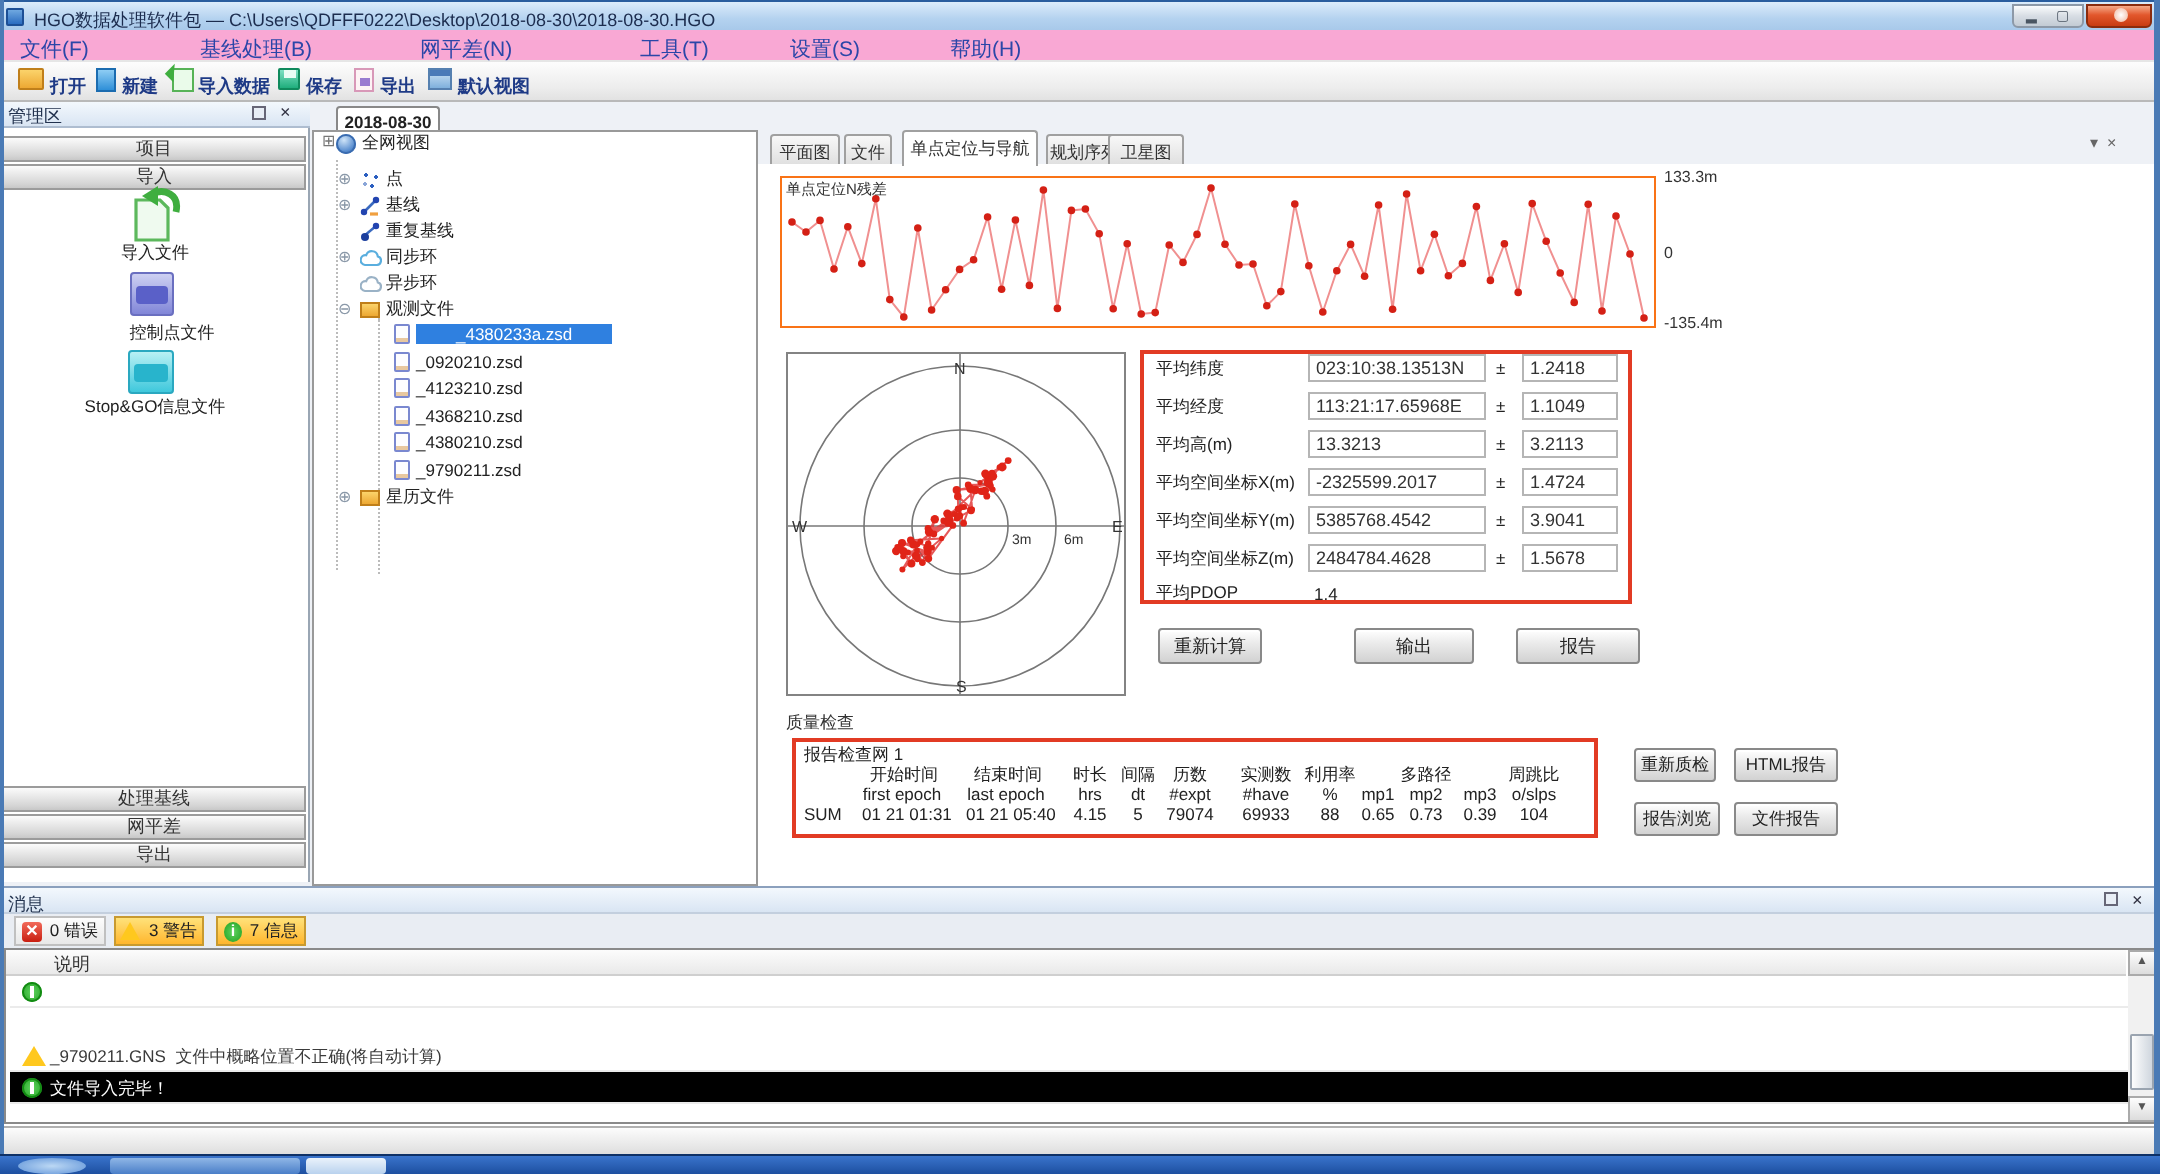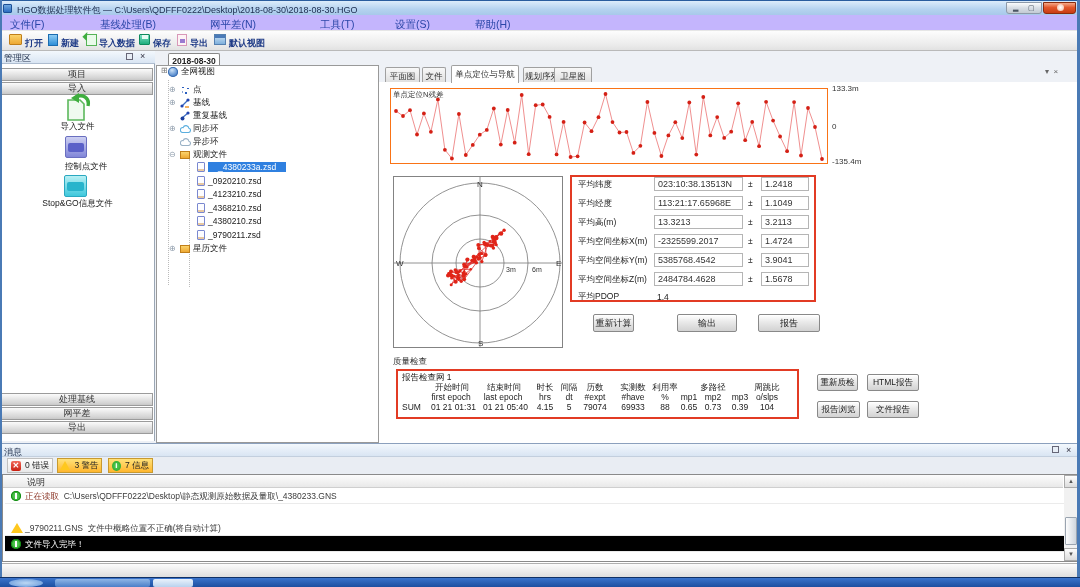--- a/index.html
+++ b/index.html
@@ -5,21 +5,21 @@
 body{font-family:"Liberation Sans",sans-serif;font-size:9px;color:#222;background:#fff}
 .ab{position:absolute}
 #app{position:relative;width:1080px;height:587px;background:#fff}
 #titlebar{left:0;top:0;width:1080px;height:15px;background:linear-gradient(#dcecfb,#b4d2ef 60%,#a8c9ea);border-top:1px solid #2a5d9e}
 #titlebar .ticon{left:3px;top:3px;width:9px;height:9px;background:linear-gradient(#6fa8e0,#2b6cc0);border:1px solid #1c4f96;border-radius:1px}
 #titlebar .ttext{left:17px;top:3px;font-size:9px;color:#1c2c4e;white-space:nowrap}
 .wbtn{top:1px;height:12px;border:1px solid #8d99a8;border-radius:0 0 3px 3px}
 #btnminmax{left:1006px;width:36px;background:linear-gradient(#fbfcfd,#d7dde4 50%,#c3cbd4)}
 #btnclose{left:1043px;width:33px;background:linear-gradient(#f5a988,#e2572c 45%,#c83c12);border-color:#8a2c0e}
 #btnminmax .g{position:absolute;font-size:7px;color:#4a5562;top:1px}
-#menubar{left:0;top:15px;width:1080px;height:16px;background:#c4b5fd;border-bottom:1px solid #e6e6e6}
+#menubar{left:0;top:15px;width:1080px;height:16px;background:#f9a8d4;border-bottom:1px solid #e6e6e6}
 #menubar span{position:absolute;top:3px;font-size:10.5px;color:#2b46a8}
 #toolbar{left:0;top:31px;width:1080px;height:20px;background:linear-gradient(#fdfdfd,#ececec 70%,#e2e2e2);border-bottom:1px solid #b9b9b9}
 .tbl{position:absolute;top:6px;font-size:9px;font-weight:bold;color:#1e3a86;white-space:nowrap}
 .tbi{position:absolute;top:3px}
 #main{left:0;top:51px;width:1080px;height:392px;background:#eef1f6}
 
 #leftpanel{left:0;top:0;width:155px;height:390px;background:#fff;border-right:1px solid #9aa6b4}
 #lphead{left:0;top:0;width:155px;height:13px;background:linear-gradient(#f3f8fd,#d9e5f3);border-bottom:1px solid #aebdd0;font-size:9px;color:#22324e;padding:1px 0 0 4px}
 .acc{position:absolute;left:1px;width:152px;height:13px;background:linear-gradient(#fbfbfb,#d5d5d5 80%,#c8c8c8);border:1px solid #9b9b9b;text-align:center;font-size:9px;color:#333;line-height:11px}
 .lplabel{position:absolute;font-size:8.5px;color:#222;text-align:center;white-space:nowrap}
@@ -154,21 +154,21 @@
           <span>异步环</span>
         </div>
       <div class="tn" style="left:13px;top:98px">
           <span class="te">⊖</span>
           <span class="ti" style="background:linear-gradient(#fbd36b,#eda833);border:1px solid #c07f1a;height:8px;margin-top:1px"></span>
           <span>观测文件</span>
         </div>
       <div class="ab" style="left:33px;top:108px;width:1px;height:128px;border-left:1px dotted #bbb"></div>
       <div class="tn" style="left:41px;top:110px">
           <span class="tf"></span>
-          <span style="background:#2f80e0;color:#fff;padding:0 10px">_4380233a.zsd</span>
+          <span style="background:#2f80e0;color:#fff;padding:0 20px">_4380233a.zsd</span>
         </div>
       <div class="tn" style="left:41px;top:124px">
           <span class="tf"></span>
           <span>_0920210.zsd</span>
         </div>
       <div class="tn" style="left:41px;top:137px">
           <span class="tf"></span>
           <span>_4123210.zsd</span>
         </div>
       <div class="tn" style="left:41px;top:151px">
@@ -369,21 +369,21 @@
     <div class="t" style="left:748px;top:166px">±</div>
     <div class="t" style="left:748px;top:185px">±</div>
     <div class="t" style="left:748px;top:204px">±</div>
     <div class="t" style="left:748px;top:223px">±</div>
     <div class="inp" style="left:761px;top:126px;width:48px">1.2418</div>
     <div class="inp" style="left:761px;top:145px;width:48px">1.1049</div>
     <div class="inp" style="left:761px;top:164px;width:48px">3.2113</div>
     <div class="inp" style="left:761px;top:183px;width:48px">1.4724</div>
     <div class="inp" style="left:761px;top:202px;width:48px">3.9041</div>
     <div class="inp" style="left:761px;top:221px;width:48px">1.5678</div>
-    <div class="btn" style="left:593px;top:263px;width:41px;height:18px;line-height:16px">重新计算</div>
+    <div class="btn" style="left:579px;top:263px;width:52px;height:18px;line-height:16px">重新计算</div>
     <div class="btn" style="left:677px;top:263px;width:60px;height:18px;line-height:16px">输出</div>
     <div class="btn" style="left:758px;top:263px;width:62px;height:18px;line-height:16px">报告</div>
     <div class="t" style="left:393px;top:305px;color:#333">质量检查</div>
     <div class="ab red2" style="left:396px;top:318px;width:403px;height:50px"></div>
     <div class="qt" style="left:402px;top:321px">报告检查网 1</div>
     <div class="qt c" style="left:452px;top:331px">开始时间</div>
     <div class="qt c" style="left:504px;top:331px">结束时间</div>
     <div class="qt c" style="left:545px;top:331px">时长</div>
     <div class="qt c" style="left:569px;top:331px">间隔</div>
     <div class="qt c" style="left:595px;top:331px">历数</div>
@@ -428,21 +428,20 @@
     <div class="mtabs" style="left:7px;top:1px;width:46px"><span style="display:inline-block;width:10px;height:10px;background:linear-gradient(#f26a5a,#c81e10);border-radius:2px;margin-right:4px;color:#fff;font-size:8px;line-height:10px;text-align:center;font-weight:bold">✕</span>0 错误</div>
     <div class="mtabs hot" style="left:57px;top:1px;width:45px"><span style="display:inline-block;width:0;height:0;border-left:5px solid transparent;border-right:5px solid transparent;border-bottom:9px solid #ffc81e;margin-right:4px"></span>3 警告</div>
     <div class="mtabs hot" style="left:108px;top:1px;width:45px"><span style="display:inline-block;width:10px;height:10px;border-radius:50%;background:radial-gradient(#5fd45f,#1f9e1f);margin-right:4px;color:#fff;font-size:8px;line-height:10px;text-align:center;font-weight:bold">i</span>7 信息</div>
   </div>
   <div class="ab" style="left:2px;top:474px;width:1076px;height:88px;background:#fff;border:1px solid #8a8a8a">
     <div class="ab" style="left:0;top:0;width:1060px;height:13px;background:linear-gradient(#fcfcfc,#e9e9e9);border-bottom:1px solid #cfcfcf;font-size:9px;color:#333">
         <span style="position:absolute;left:24px;top:1px">说明</span>
       </div>
     <div class="mrow" style="top:13px">
         <span class="mico"></span>
-        <span style="position:absolute;left:20px;top:3px"><span style="color:#8a3324">正在读取</span>&nbsp;&nbsp;C:\Users\QDFFF0222\Desktop\静态观测原始数据及量取\_4380233.GNS</span>
       </div>
     <div class="mrow" style="top:45px">
         <span class="wico"></span>
         <span style="position:absolute;left:20px;top:3px">_9790211.GNS&nbsp;&nbsp;文件中概略位置不正确(将自动计算)</span>
       </div>
     <div class="mrow" style="top:61px;background:#000;color:#fff;height:16px">
         <span class="mico"></span>
         <span style="position:absolute;left:20px;top:3px">文件导入完毕！</span>
       </div>
     <div class="ab" style="left:1061px;top:0;width:14px;height:86px;background:#f1f1f1">

